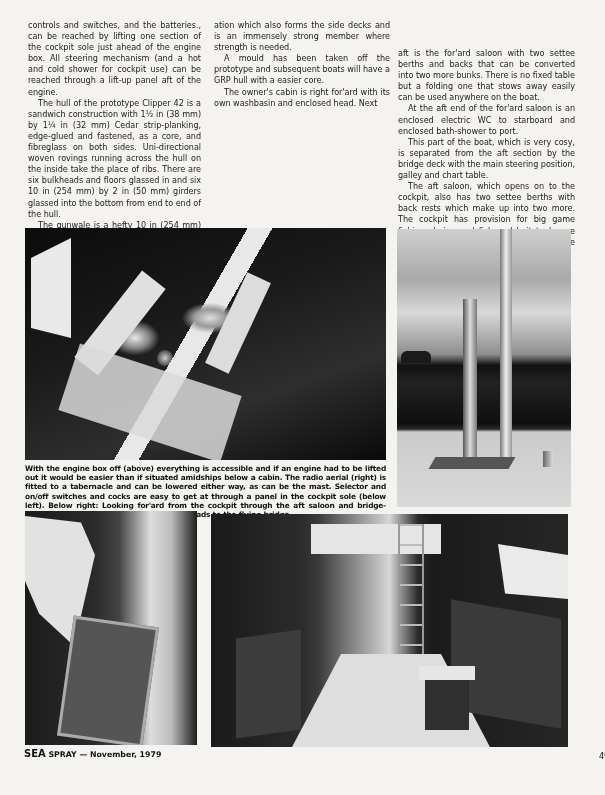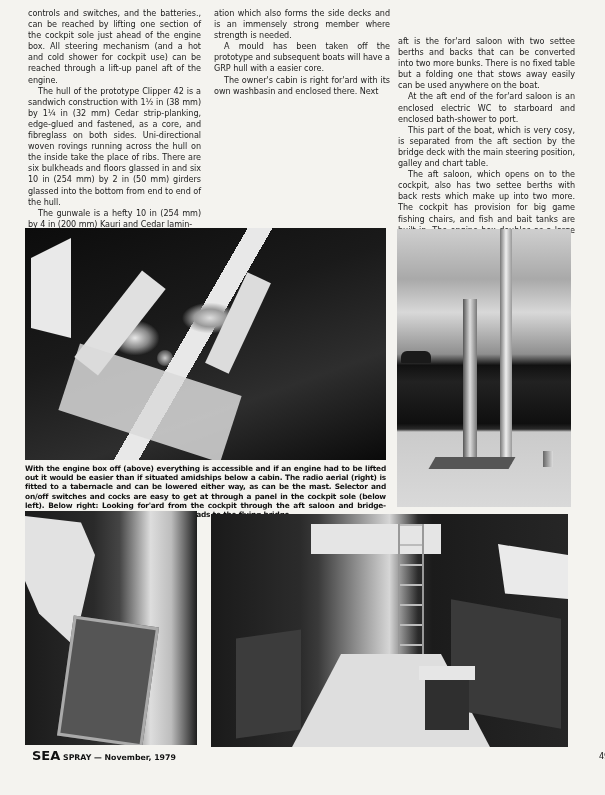--- a/index.html
+++ b/index.html
@@ -1,18 +1,18 @@
 <!DOCTYPE html>
 <html><head>
 <meta charset="utf-8">
 <style>
   html,body{margin:0;padding:0;}
   body{width:605px;height:795px;background:#f4f3ef;position:relative;overflow:hidden;
        font-family:"DejaVu Sans",sans-serif;color:#1c1c1c;}
-  .col{position:absolute;top:8px;font-size:8.1px;line-height:11.1px;text-align:justify;letter-spacing:-0.05px;}
+  .col{position:absolute;top:20px;font-size:8.1px;line-height:11.1px;text-align:justify;letter-spacing:-0.05px;}
   .col p{margin:0;}
   .col p.ind{text-indent:10px;}
   #c1{left:28px;width:173px;}
   #c2{left:214px;width:176px;}
   #c3{left:398px;width:177px;margin-top:28px;}
   .photo{position:absolute;overflow:hidden;background:#111;}
   #ph-engine{left:25px;top:228px;width:361px;height:232px;
     background:
       radial-gradient(ellipse 40px 22px at 185px 90px,#ddd 0,#999 40%,transparent 70%),
       radial-gradient(ellipse 35px 25px at 110px 110px,#e8e8e8 0,#888 40%,transparent 70%),
@@ -41,35 +41,35 @@
   #ph-saloon .seatL{position:absolute;left:25px;top:120px;width:65px;height:100px;background:#3c3c3c;transform:skewY(-8deg);}
   #ph-saloon .seatR{position:absolute;left:240px;top:95px;width:110px;height:110px;background:#3a3a3a;transform:skewY(10deg);}
   #ph-saloon .table{position:absolute;left:208px;top:152px;width:56px;height:14px;background:#e6e6e6;}
   #ph-saloon .tleg{position:absolute;left:214px;top:166px;width:44px;height:50px;background:#2f2f2f;}
   #ph-saloon .ladder{position:absolute;left:187px;top:10px;width:22px;height:130px;
      background:repeating-linear-gradient(#bbb 0 2px,transparent 2px 20px);border-left:2px solid #999;border-right:2px solid #999;}
   #ph-saloon .wr{position:absolute;right:0;top:30px;width:70px;height:55px;background:#eaeaea;clip-path:polygon(0 0,100% 20%,100% 100%,10% 90%);}
   #caption{position:absolute;left:25px;top:464px;width:361px;font-size:7.4px;line-height:9.2px;font-weight:bold;
     text-align:justify;text-align-last:center;color:#111;letter-spacing:-0.2px;}
   #footer-left{position:absolute;left:24px;top:748px;font-size:7.8px;font-weight:bold;color:#111;}
-  #footer-left .sea{font-size:13px;margin-left:8px;}
+  #footer-left .sea{font-size:10px;}
   #page-num{position:absolute;left:555px;top:752px;font-size:8px;font-weight:normal;color:#111;padding-left:44px;}
 </style>
 </head>
 <body>
 
 <div id="c1" class="col">
     <p>controls and switches, and the batteries., can be reached by lifting one section of the cockpit sole just ahead of the engine box. All steering mechanism (and a hot and cold shower for cockpit use) can be reached through a lift-up panel aft of the engine.</p>
     <p class="ind">The hull of the prototype Clipper 42 is a sandwich construction with 1½ in (38 mm) by 1¼ in (32 mm) Cedar strip-planking, edge-glued and fastened, as a core, and fibreglass on both sides. Uni-directional woven rovings running across the hull on the inside take the place of ribs. There are six bulkheads and floors glassed in and six 10 in (254 mm) by 2 in (50 mm) girders glassed into the bottom from end to end of the hull.</p>
     <p class="ind">The gunwale is a hefty 10 in (254 mm) by 4 in (200 mm) Kauri and Cedar lamin-</p>
   </div>
 <div id="c2" class="col">
     <p>ation which also forms the side decks and is an immensely strong member where strength is needed.</p>
     <p class="ind">A mould has been taken off the prototype and subsequent boats will have a GRP hull with a easier core.</p>
-    <p class="ind">The owner's cabin is right for'ard with its own washbasin and enclosed there. Next</p>
+    <p class="ind">The owner's cabin is right for'ard with its own washbasin and enclosed head. Next</p>
   </div>
 <div id="c3" class="col">
     <p>aft is the for'ard saloon with two settee berths and backs that can be converted into two more bunks. There is no fixed table but a folding one that stows away easily can be used anywhere on the boat.</p>
     <p class="ind">At the aft end of the for'ard saloon is an enclosed electric WC to starboard and enclosed bath-shower to port.</p>
     <p class="ind">This part of the boat, which is very cosy, is separated from the aft section by the bridge deck with the main steering position, galley and chart table.</p>
     <p class="ind">The aft saloon, which opens on to the cockpit, also has two settee berths with back rests which make up into two more. The cockpit has provision for big game fishing chairs, and fish and bait tanks are built in. The engine box doubles as a large seat and there are smaller seats and</p>
   </div>
 
 <div id="ph-engine" class="photo">
   <div class="flap"></div>

